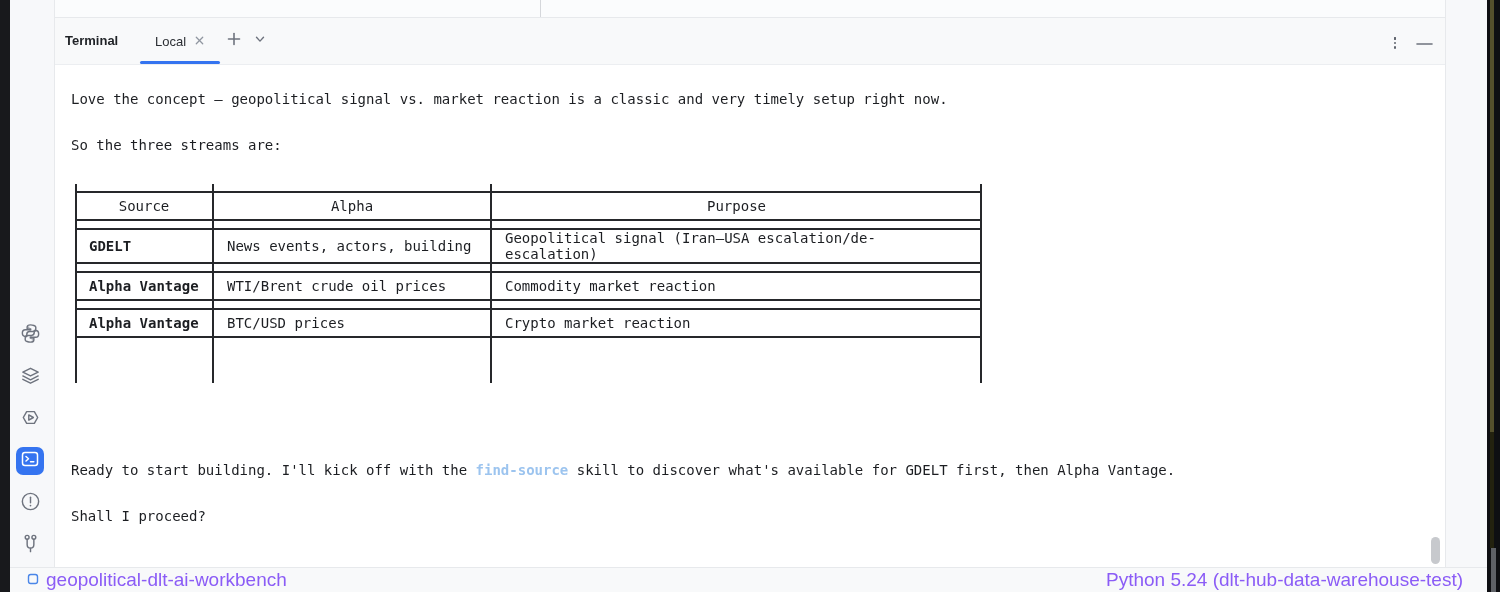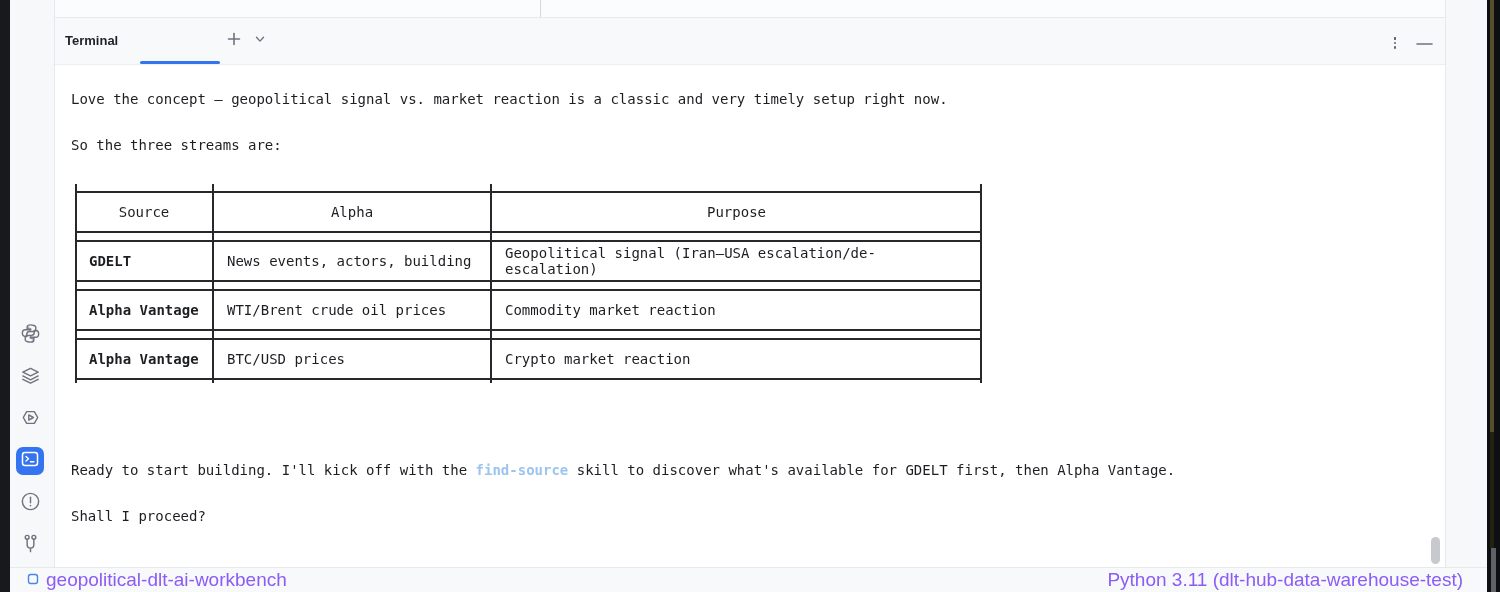--- a/index.html
+++ b/index.html
@@ -46,21 +46,21 @@
   .tline{position:absolute;left:16px;white-space:pre;font-family:"DejaVu Sans Mono",monospace;
     font-size:14px;line-height:16px;color:#1c1e22;}
   .tline .quote{font-style:italic;}
   .tline .skill-link{color:#9cc4ef;font-weight:bold;}
   
   .ascii-table{position:absolute;left:20px;top:119px;width:907px;height:199px;}
   .ascii-table table{border-collapse:separate;border-spacing:0 7px;table-layout:fixed;width:907px;
     font-family:"DejaVu Sans Mono",monospace;font-size:14px;color:#1c1e22;}
   .ascii-table col.c1{width:138px;} .ascii-table col.c2{width:278px;} .ascii-table col.c3{width:491px;}
   .ascii-table th,.ascii-table td{border-top:2px solid #26282b;border-bottom:2px solid #26282b;
-    height:42px;box-sizing:border-box;padding:0 14px;overflow:hidden;}
+    height:30px;box-sizing:border-box;padding:0 14px;overflow:hidden;}
   .ascii-table th{font-weight:normal;text-align:center;padding:0;}
   .ascii-table td.b{font-weight:bold;}
   .vl{position:absolute;top:0;height:199px;width:2px;background:#26282b;}
   
   .scroll-thumb{position:absolute;left:1376px;top:472px;width:9px;height:27px;border-radius:5px;background:#c7c9cd;}
   
   .status-bar{position:absolute;left:10px;top:567px;width:1477px;height:25px;background:#f8f9fa;
     border-top:1px solid #e7e9ec;box-sizing:border-box;display:flex;align-items:center;
     justify-content:space-between;padding:0 24px 0 17px;}
   .sb-left{display:flex;align-items:center;gap:7px;}
@@ -131,20 +131,29 @@
 
 <div class="top-strip">
   <div class="split-divider"></div>
 </div>
 
 <div class="right-gutter"></div>
 
 <div class="terminal-panel">
   <div class="panel-header">
     <span class="panel-title">Terminal</span>
+    <div class="tab">
+      <span class="tab-label">Local</span>
+      <span>
+        <svg width="11" height="11" viewBox="0 0 12 12" style="stroke:#9096a0;stroke-width:1.4;fill:none;stroke-linecap:round;">
+          <line x1="2.5" y1="2.5" x2="9.5" y2="9.5"></line>
+            <line x1="9.5" y1="2.5" x2="2.5" y2="9.5"></line>
+        </svg>
+      </span>
+    </div>
     <div class="tab-underline"></div>
     <div class="hdr-ico" style="left:166px;width:26px">
       <span>
         <svg width="16" height="16" viewBox="0 0 16 16">
             <line x1="8" y1="2.5" x2="8" y2="13.5"></line>
             <line x1="2.5" y1="8" x2="13.5" y2="8"></line>
           </svg>
       </span>
     </div>
     <div class="hdr-ico" style="left:192px;width:26px">
@@ -222,21 +231,21 @@
 <div class="status-bar">
   <div class="sb-left">
     <span>
       <svg width="12" height="12" viewBox="0 0 12 12" style="stroke:#4a86e8;fill:none;stroke-width:1.4;">
           <rect x="1.5" y="1.5" width="9" height="9" rx="2.2"></rect>
         </svg>
     </span>
     <span class="sb-text">geopolitical-dlt-ai-workbench</span>
   </div>
   <div class="sb-right">
-    <span class="sb-text">Python 3.11 (dlt-hub-data-warehouse-test)</span>
+    <span class="sb-text">Python 5.24 (dlt-hub-data-warehouse-test)</span>
   </div>
 </div>
 
 <div class="right-edge">
   <div class="olive"></div>
   <div class="olive-fade"></div>
   <div class="gray-foot"></div>
 </div>
 
 </body></html>

